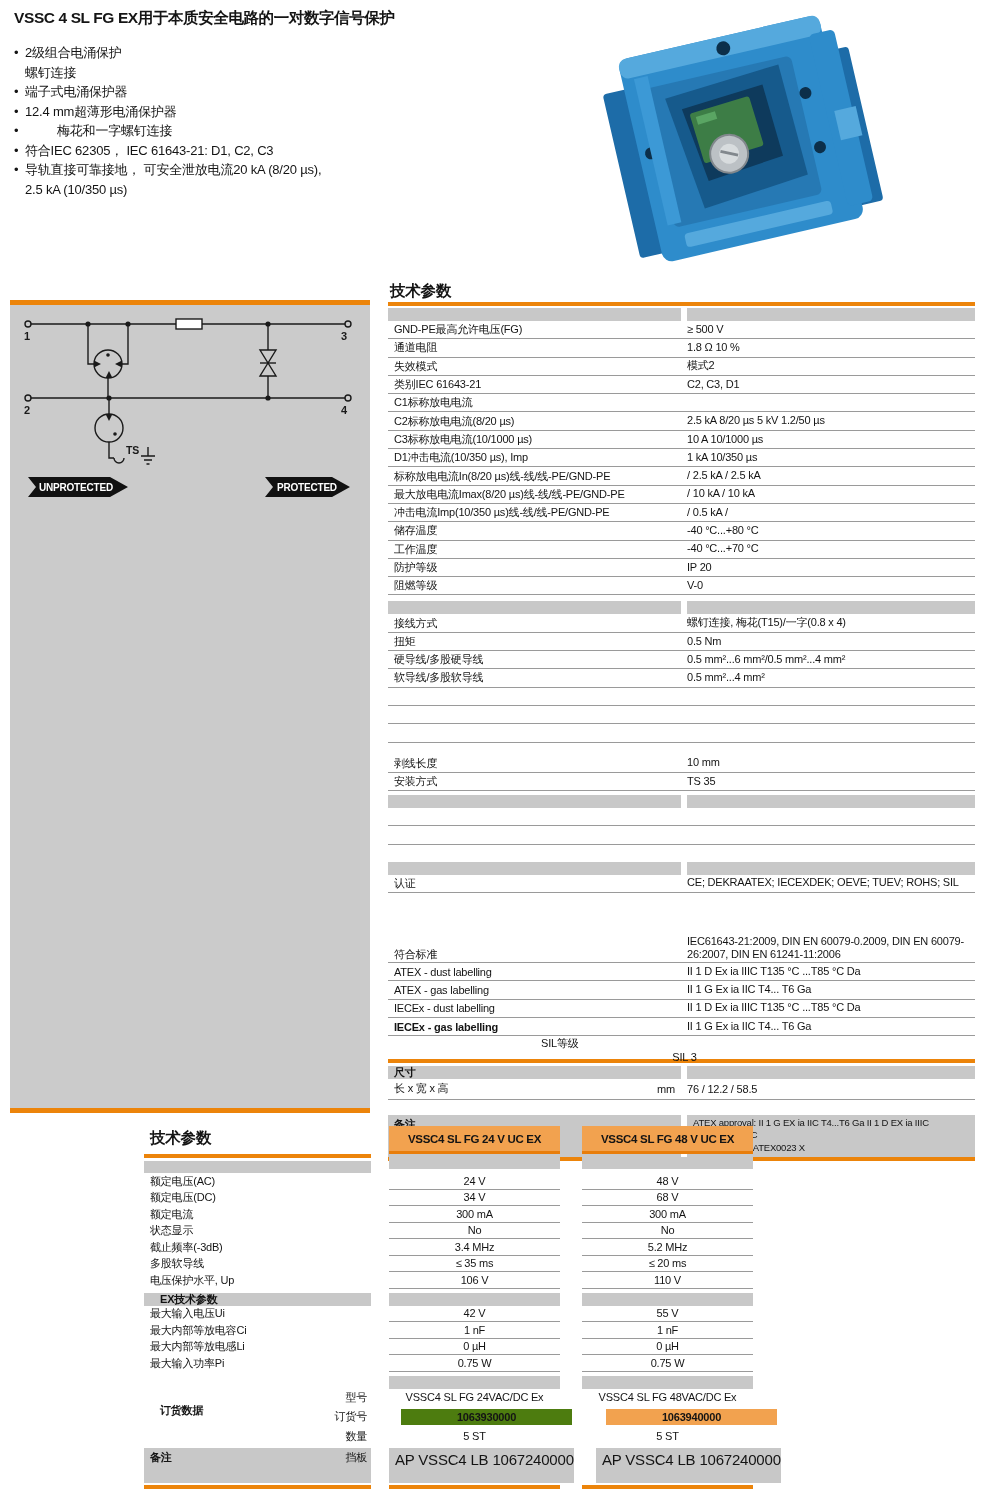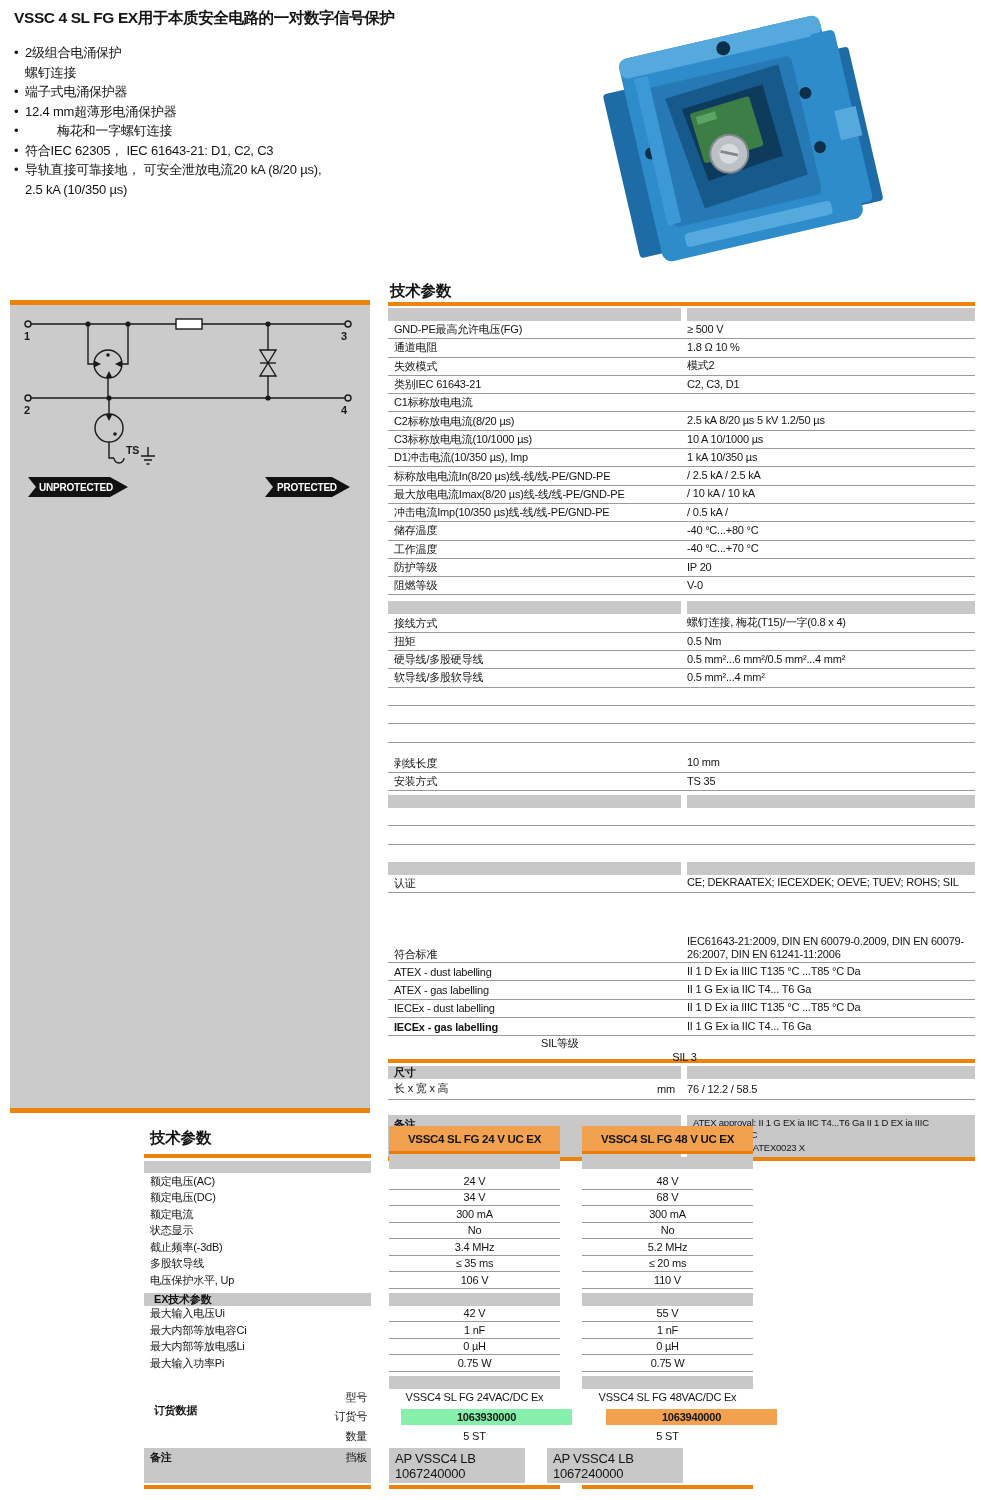--- a/index.html
+++ b/index.html
@@ -59,26 +59,26 @@
   .bt-row .bl{width:227px;flex:none;padding-left:6px;box-sizing:border-box;display:flex;align-items:center;}
   .bt-row .c{width:171px;flex:none;display:flex;align-items:center;justify-content:center;box-sizing:border-box;}
   .bt-row .c.c1{margin-left:18px;} .bt-row .c.c2{margin-left:22px;}
   .bt-row.spec .c{border-bottom:1px solid #9a9a9a;}
   .bt-row.ord{height:17px;}
   .bt-row.ord .bl{justify-content:flex-end;padding-right:4px;padding-left:0;}
   .bt-row.num{height:22px;gap:12px;}
   .bt-row.num .bl{justify-content:flex-end;padding-right:4px;padding-left:0;}
   .bt-num{width:100%;height:16px;display:flex;align-items:center;justify-content:center;font-weight:bold;}
   .bt-sec{display:flex;height:13px;margin-top:4px;line-height:13px;}
-  .bt-sec .bl{width:227px;flex:none;font-weight:bold;padding-left:10px;box-sizing:border-box;}
+  .bt-sec .bl{width:227px;flex:none;font-weight:bold;padding-left:16px;box-sizing:border-box;}
   .bt-sec .c{width:171px;flex:none;} .bt-sec .c.c1{margin-left:18px;} .bt-sec .c.c2{margin-left:22px;}
   .bt-note{display:flex;height:35px;margin-top:3px;}
   .bt-note .bl{width:227px;flex:none;display:flex;justify-content:space-between;padding:2px 4px 0 6px;box-sizing:border-box;}
   .bt-note .bl .n1{font-weight:bold;}
-  .bt-note .c{width:136px;flex:none;font-size:13px;padding:3px 0 12px 6px;box-sizing:border-box;}
+  .bt-note .c{width:185px;flex:none;font-size:15px;padding:3px 0 12px 6px;box-sizing:border-box;}
   .bt-note .c.c1{margin-left:18px;} .bt-note .c.c2{margin-left:22px;}
   .bt-orow{display:flex;margin-top:2px;}
   .bt-orow .bl{width:227px;flex:none;height:4px;}
   .bt-orow .c{width:171px;flex:none;height:4px;}
   .bt-orow .c.c1{margin-left:18px;} .bt-orow .c.c2{margin-left:22px;}
 </style>
 </head>
 <body>
 
 <div id="page">
@@ -439,21 +439,21 @@
           <div class="c c2" style="background: rgb(200, 200, 200);"></div>
         </div>
         <div class="bt-row ord">
           <div class="bl">型号</div>
           <div class="c c1">VSSC4 SL FG 24VAC/DC Ex</div>
           <div class="c c2">VSSC4 SL FG 48VAC/DC Ex</div>
         </div>
         <div class="bt-row num">
           <div class="bl">订货号</div>
           <div class="c c1">
-            <div class="bt-num" style="background: #86efac;">1063930000</div>
+            <div class="bt-num" style="background: #4d7c0f;">1063930000</div>
           </div>
           <div class="c c2">
             <div class="bt-num" style="background: rgb(242, 162, 79);">1063940000</div>
           </div>
         </div>
         <div class="bt-row ord">
           <div class="bl">数量</div>
           <div class="c c1">5 ST</div>
           <div class="c c2">5 ST</div>
         </div>

